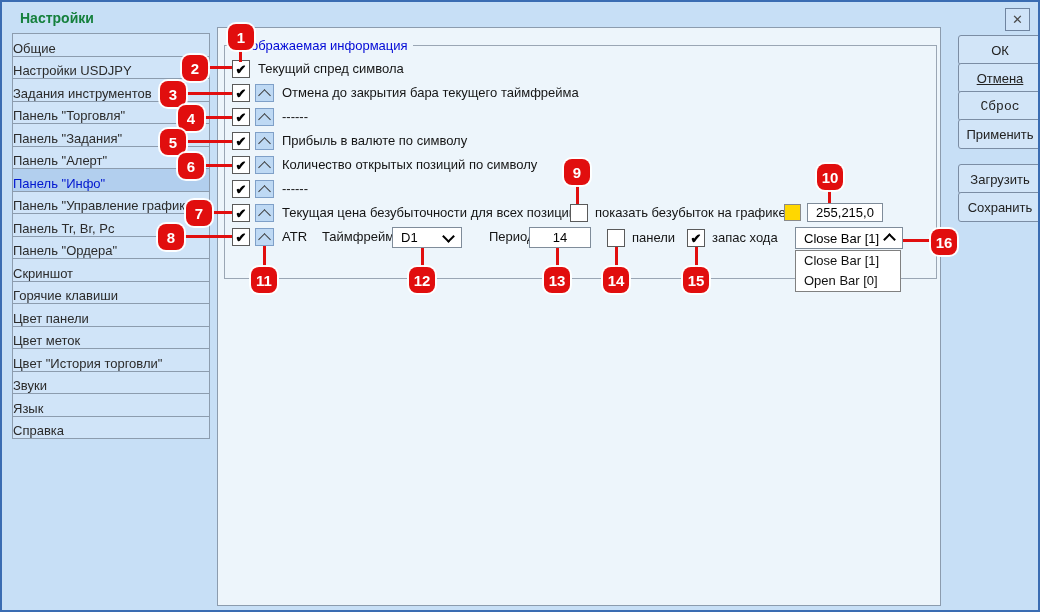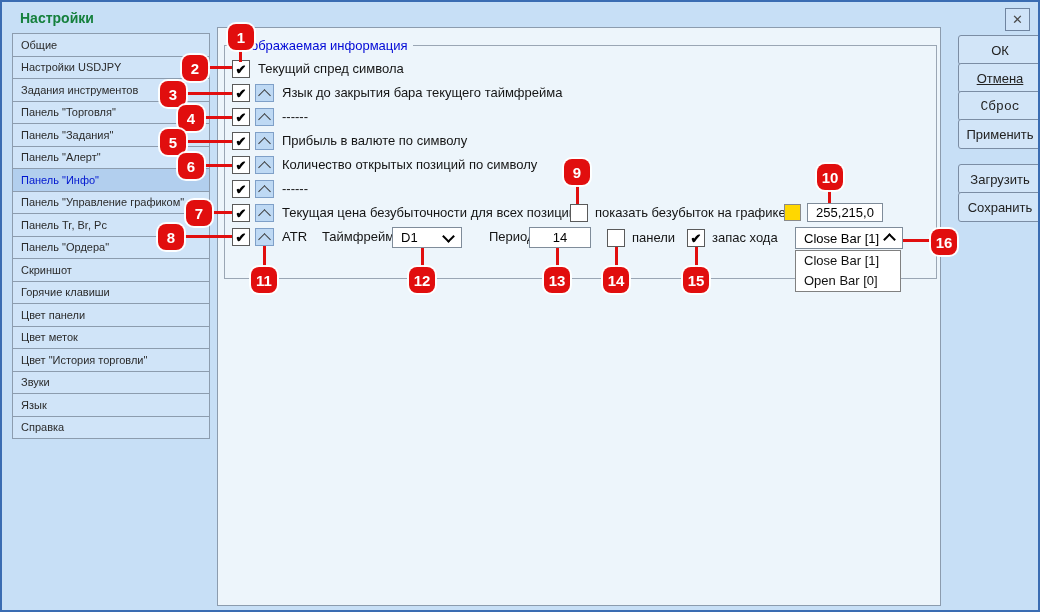--- a/index.html
+++ b/index.html
@@ -8,22 +8,22 @@
     background:#c7dff6; border:2px solid #3a6cb2; box-sizing:border-box;
     font-family:"Liberation Sans", sans-serif; overflow:hidden;
   }
   .win-title { position:absolute; left:18px; top:8px; font-size:14px; font-weight:bold; color:#15803d; }
   .close-btn { position:absolute; left:1003px; top:6px; width:25px; height:23px;
     background:#cfe3f8; border:1px solid #6f84a0; box-sizing:border-box;
     display:flex; align-items:center; justify-content:center; font-size:13px; color:#4a4a4a; }
   
   .sidebar { position:absolute; left:10px; top:31px; width:198px; }
   .side-item { height:23.5px; box-sizing:border-box; background:#d0e4f8; border:1px solid #8c9cae;
-    margin-top:-1px; display:flex; align-items:center; padding-left:8px;
-    font-size:11px; color:#2b2b2b; white-space:nowrap; overflow:hidden; }
+    margin-top:-1px; display:flex; align-items:flex-end; 
+    font-size:13px; color:#2b2b2b; white-space:nowrap; overflow:hidden; }
   .side-item:first-child { margin-top:0; }
   .side-item.selected { background:#b2cfee; color:#0016cf; }
   
   .main { position:absolute; left:215px; top:25px; width:724px; height:579px;
     background:#edf5fb; border:1px solid #8c9cae; box-sizing:border-box; }
   .groupbox { position:absolute; left:222px; top:43px; width:713px; height:234px;
     border:1px solid #9aa6b4; box-sizing:border-box; }
   .group-title { position:absolute; left:228px; top:36px; background:#edf5fb;
     padding:0 5px; font-size:13px; color:#0008d6; z-index:5; white-space:nowrap; }
   .cb { position:absolute; width:18px; height:18px; background:#fff; border:1px solid #5a5a5a;
@@ -132,21 +132,21 @@
       <span>✔</span>
     </div>
   <div class="lbl" style="left:256px; top:58px;">Текущий спред символа</div>
 
   <div class="cb" style="left:230px; top:82px;">
       <span>✔</span>
     </div>
   <div class="arrowbtn" style="left:253px; top:82px;">
       <span class="chev-up-sm"></span>
     </div>
-  <div class="lbl" style="left:280px; top:82px;">Язык до закрытия бара текущего таймфрейма</div>
+  <div class="lbl" style="left:280px; top:82px;">Отмена до закрытия бара текущего таймфрейма</div>
 
   <div class="cb" style="left:230px; top:106px;">
       <span>✔</span>
     </div>
   <div class="arrowbtn" style="left:253px; top:106px;">
       <span class="chev-up-sm"></span>
     </div>
   <div class="lbl" style="left:280px; top:106px;">------</div>
 
   <div class="cb" style="left:230px; top:130px;">

